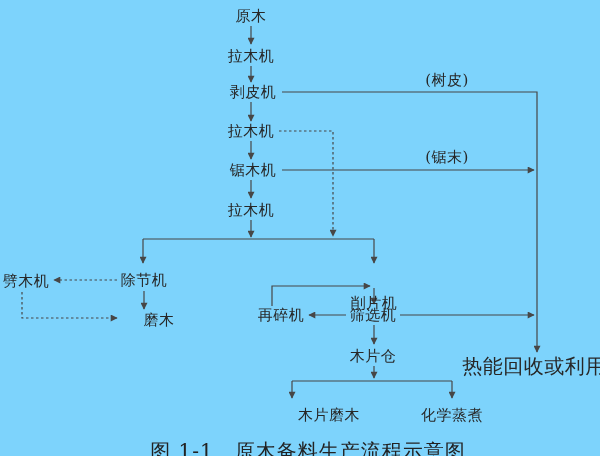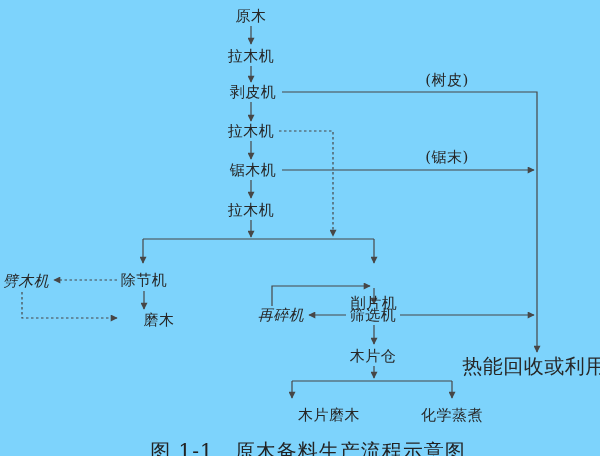--- a/index.html
+++ b/index.html
@@ -80,25 +80,25 @@
   </svg>
 
   <div class="node" style="left:251px;top:16px;">原木</div>
   <div class="node" style="left:251px;top:56px;">拉木机</div>
   <div class="node" style="left:253px;top:92px;">剥皮机</div>
   <div class="node" style="left:251px;top:131px;">拉木机</div>
   <div class="node" style="left:253px;top:170px;">锯木机</div>
   <div class="node" style="left:251px;top:210px;">拉木机</div>
 
   <div class="node" style="left:144px;top:280px;">除节机</div>
-  <div class="node" style="left:26px;top:281px;font-style:italic;">劈木机</div>
+  <div class="node" style="left:26px;top:281px;">劈木机</div>
   <div class="node" style="left:159px;top:320px;text-align:right;">磨木</div>
 
   <div class="node" style="left:374px;top:276px;margin-top:27px;">削片机</div>
-  <div class="node" style="left:281px;top:315px;font-style:italic;">再碎机</div>
+  <div class="node" style="left:281px;top:315px;">再碎机</div>
   <div class="node" style="left:373px;top:315px;">筛选机</div>
   <div class="node" style="left:373px;top:356px;">木片仓</div>
 
   <div class="node" style="left:293px;top:415px;margin-left:36px;">木片磨木</div>
   <div class="node" style="left:452px;top:415px;">化学蒸煮</div>
 
   <div class="node small-wide" style="left:534px;top:366px;">热能回收或利用</div>
 
   <div class="node" style="left:447px;top:80px;">(树皮)</div>
   <div class="node" style="left:447px;top:157px;">(锯末)</div>

